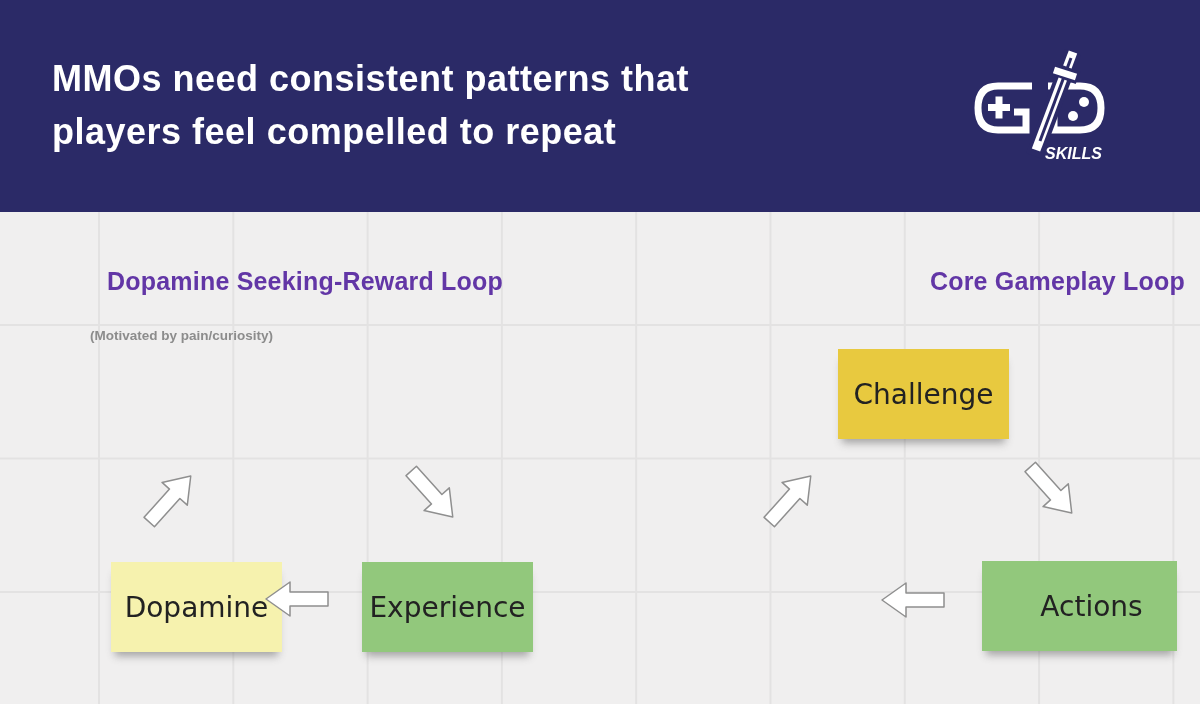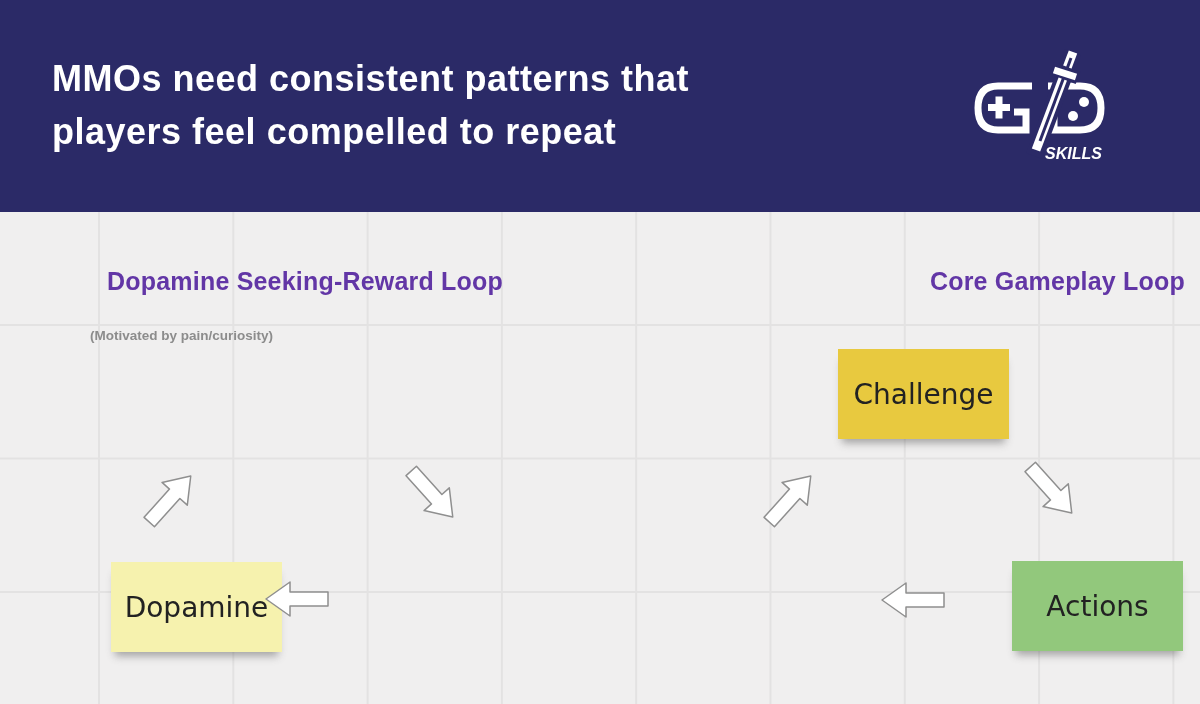--- a/index.html
+++ b/index.html
@@ -52,21 +52,21 @@
     box-shadow:0 8px 8px -4px rgba(70,70,70,0.45);
   }
   .note-yellow{background:#e8c93f;}
   .note-pale{background:#f6f2ae;}
   .note-green{background:#92c87c;}
   .note.seek{left:218px;top:137px;}
   .note.challenge{left:838px;top:137px;}
   .note.dopamine{left:63px;top:350px;margin-left:48px;}
   .note.experience{left:362px;top:350px;}
   .note.reward{left:682px;top:349px;}
-  .note.actions{left:1012px;top:349px;}
+  .note.actions{left:982px;top:349px;padding-left:24px;}
   
   .arrow{
     position:absolute;width:66px;height:40px;
   }
   .arrow svg{display:block;width:66px;height:40px;overflow:visible;}
   .arrow.up-right-1  {left:137px;top:267px;transform:rotate(-48deg);}
   .arrow.down-right-1{left:399px;top:262px;transform:rotate(48deg);}
   .arrow.left-1      {left:264px;top:367px;transform:rotate(180deg);}
   .arrow.up-right-2  {left:757px;top:267px;transform:rotate(-48deg);}
   .arrow.down-right-2{left:1018px;top:258px;transform:rotate(48deg);}
@@ -115,20 +115,23 @@
   </div>
 </div>
 
 <div class="board">
 
   <div class="loop-title left">Dopamine Seeking-Reward Loop</div>
   <div class="loop-title right">Core Gameplay Loop</div>
 
   <div class="annotation">(Motivated by pain/curiosity)</div>
 
+  <div class="note note-green experience">
+    <span>Experience</span>
+  </div>
   <div class="note note-pale dopamine">
     <span>Dopamine</span>
   </div>
 
   <div class="note note-yellow challenge">
     <span>Challenge</span>
   </div>
   <div class="note note-green actions">
     <span>Actions</span>
   </div>

